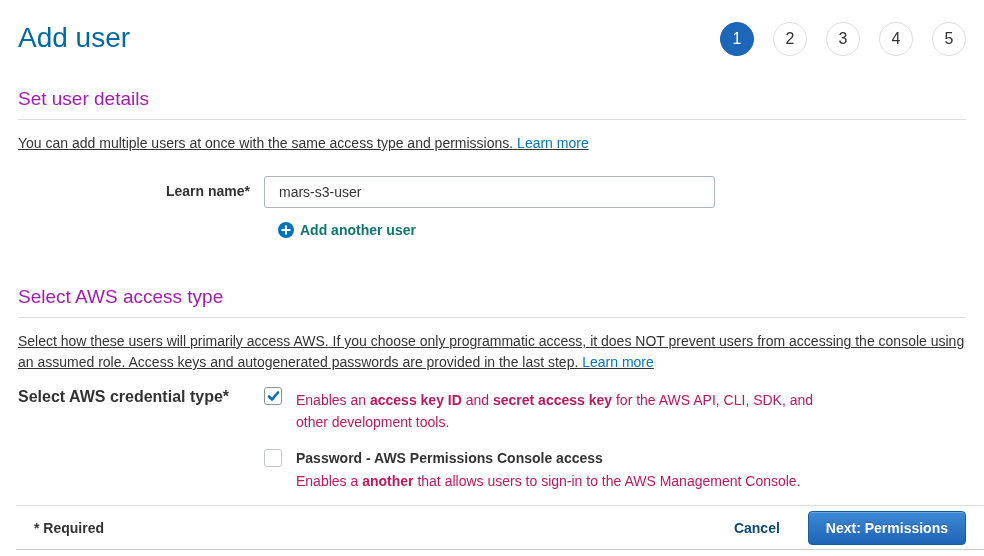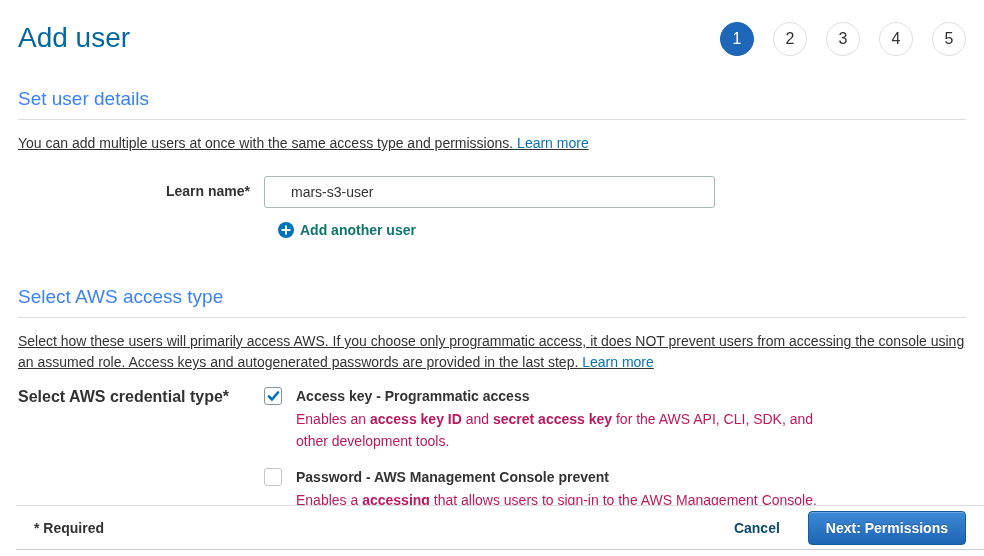--- a/index.html
+++ b/index.html
@@ -28,39 +28,39 @@
     display: flex; align-items: center; justify-content: center;
     font-size: 16px; color: #333;
   }
   .step-circle.active {
     background: #1d66b8; border-color: #1d66b8; color: #fff;
   }
 
   
   .section { margin-top: 30px; }
   .section-heading {
-    font-size: 19px; font-weight: 400; color: #3b82f6; padding-bottom: 9px;
+    font-size: 19px; font-weight: 400; color: #a21caf; padding-bottom: 9px;
     border-bottom: 1px solid #ddd;
   }
   .section-intro {
     margin-top: 13px; font-size: 14px; line-height: 1.5; color: #333; text-decoration: underline;
   }
   a.link { color: #0073bb; text-decoration: none; cursor: pointer; }
 
   
   .form-row { display: flex; margin-top: 22px; }
   .form-label {
     width: 232px; text-align: right; font-weight: bold; font-size: 14px;
     padding-top: 7px; flex-shrink: 0;
   }
   .form-field { margin-left: 14px; }
   .text-input {
     width: 451px; height: 32px;
     border: 1px solid #aab7b8; border-radius: 3px;
-    font-size: 14px; color: #333; padding: 0 26px;
+    font-size: 14px; color: #333; padding: 0 14px;
     font-family: "Liberation Sans", "DejaVu Sans", sans-serif;
     outline: none;
   }
   .add-user-row { display: flex; align-items: center; margin-top: 14px; margin-left: 246px; padding-left: 14px; }
   .add-link { display: inline-flex; align-items: center; gap: 6px; font-size: 14px; font-weight: bold; color: #0f766e; text-decoration: none; cursor: pointer; }
 
   
   .section-access { margin-top: 48px; }
   .cred-row { display: flex; margin-top: 14px; }
   .cred-label {
@@ -157,30 +157,29 @@
       <label class="cred-label">Select AWS credential type*</label>
       <div class="options">
 
         <div class="option">
           <span class="checkbox checked">
             <svg width="13" height="13" viewBox="0 0 13 13">
               <path d="M2 6.5 L5 9.5 L11 2.5" stroke="#0073bb" stroke-width="2.6" fill="none" stroke-linecap="round" stroke-linejoin="round"></path>
             </svg>
           </span>
           <div class="option-body">
-            <div class="option-title">Access key - Programmatic access</div>
             <div class="option-desc"><span>Enables an </span><b>access key ID</b><span> and </span><b>secret access key</b><span> for the AWS API, CLI, SDK, and other development tools.</span></div>
           </div>
         </div>
 
         <div class="option">
           <span class="checkbox"></span>
           <div class="option-body">
-            <div class="option-title">Password - AWS Management Console prevent</div>
-            <div class="option-desc"><span>Enables a </span><b>accessing</b><span> that allows users to sign-in to the AWS Management Console.</span></div>
+            <div class="option-title">Password - AWS Permissions Console access</div>
+            <div class="option-desc"><span>Enables a </span><b>another</b><span> that allows users to sign-in to the AWS Management Console.</span></div>
           </div>
         </div>
 
       </div>
     </div>
   </div>
 
 </div>
 
 <div class="page-footer">

